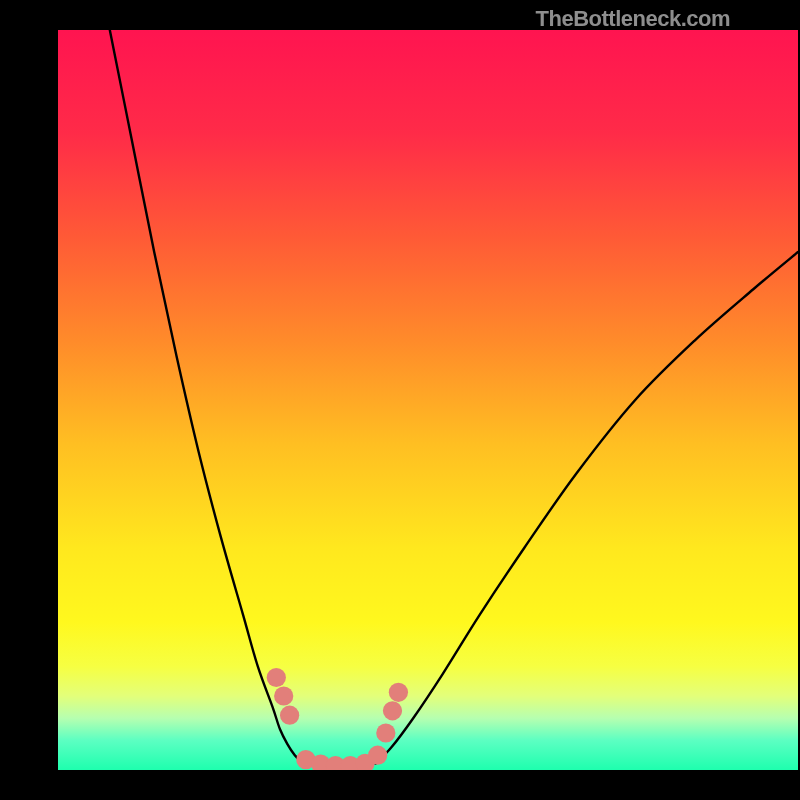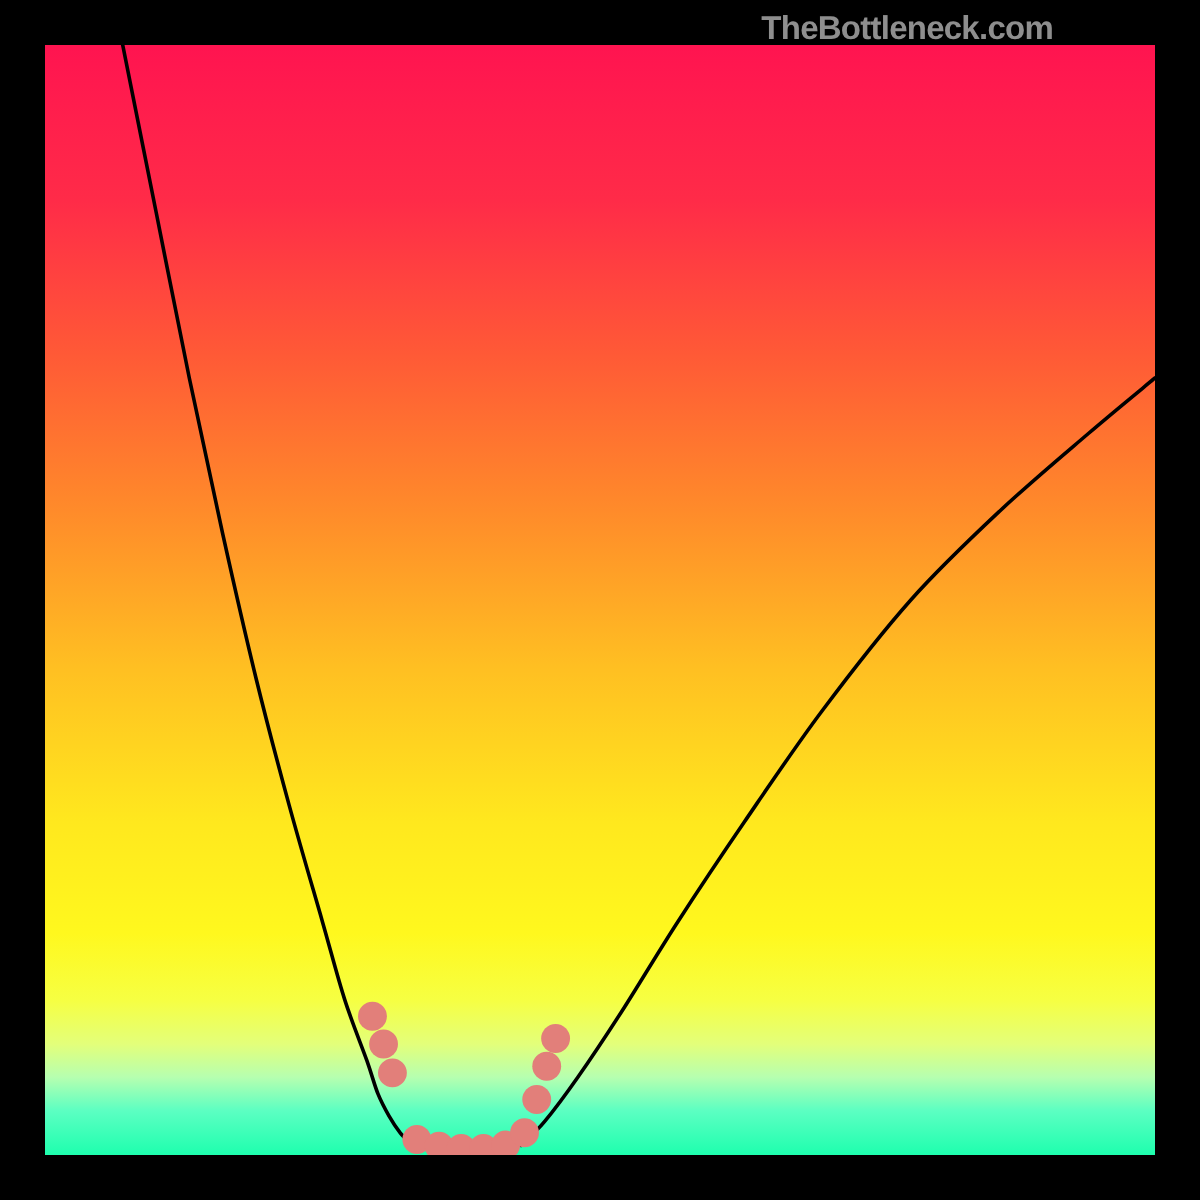--- a/index.html
+++ b/index.html
@@ -8,20 +8,21 @@
     width: 800px;
     height: 800px;
     background: #000000;
     overflow: hidden;
   }
   .stage {
     position: relative;
     width: 712px;
     height: 800px;
     background: #000000;
+    margin-left: 28px;
   }
   .plot {
     position: absolute;
     left: 30px;
     top: 30px;
     width: 740px;
     height: 740px;
     overflow: hidden;
   }
   .gradient {

